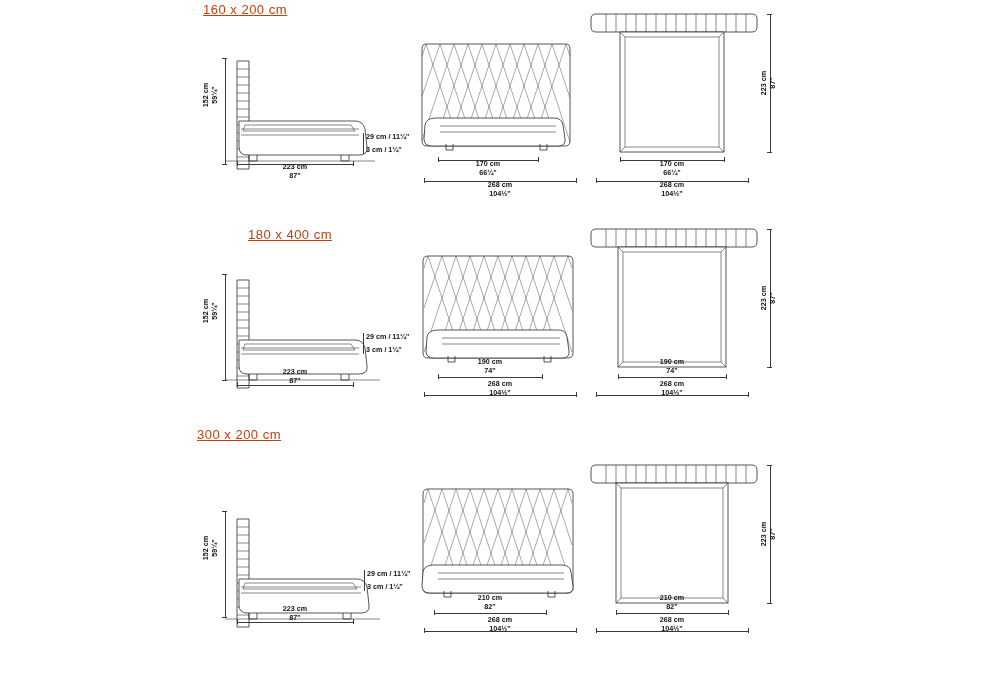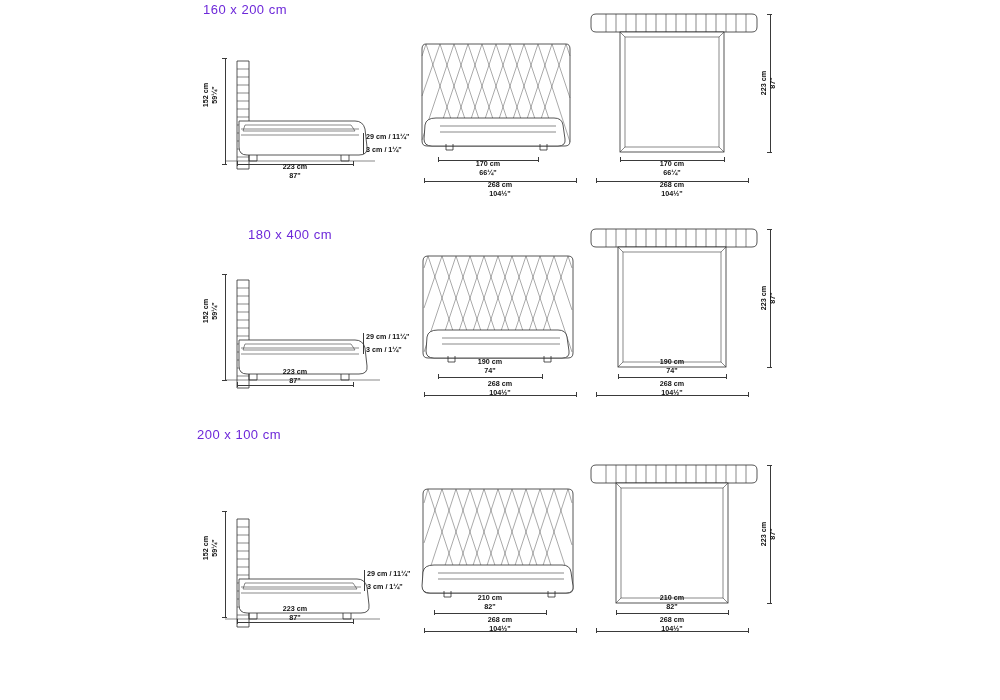--- a/index.html
+++ b/index.html
@@ -13,22 +13,23 @@
   }
   .sheet{position:absolute;left:0;top:0;width:1000px;height:700px;}
 
   .row{position:absolute;left:0;width:1000px;}
 
   .title{
     position:absolute;
     font-size:13px;
     font-weight:400;
     letter-spacing:.5px;
-    color:#6d28d9;
+    color:#c2410c;
     white-space:nowrap;
+    text-decoration:underline;
   }
 
   
   .dim{
     position:absolute;
     font-size:7.2px;
     font-weight:700;
     line-height:8.4px;
     text-align:center;
     color:#111;
@@ -229,21 +230,21 @@
 
   <div class="vline" style="left:770px;top:7px;height:138px;"></div>
   <div class="htick" style="left:767px;top:7px;"></div>
   <div class="htick" style="left:767px;top:145px;"></div>
   <div class="dim vert" style="left:760px;top:106px;width:60px;">223 cm</div>
   <div class="dim vert" style="left:769px;top:106px;width:60px;">87"</div>
 </div>
 
 <div class="row" style="top:415px;height:240px;">
 
-  <div class="title" style="left:197px;top:12px;">200  x 100 cm</div>
+  <div class="title" style="left:197px;top:12px;">300  x 200 cm</div>
 
   <svg style="left:215px;top:90px;width:165px;height:120px;">
     <path class="fillw" d="M22,14 h12 v108 h-12 z"></path>
     <path class="ln-thin" d="M22,22 h12 M22,30 h12 M22,38 h12 M22,46 h12 M22,54 h12 M22,62 h12 M22,70 h12 M22,78 h12 M22,86 h12 M22,94 h12 M22,102 h12 M22,110 h12"></path>
     <path class="fillw" d="M24,74 h118 q8,0 10,8 l2,18 q1,8 -8,8 h-114 q-8,0 -8,-8 v-18 q0,-8 0,-8 z"></path>
     <path class="ln-thin" d="M26,82 h120 M26,88 h120"></path>
     <path class="ln-thin" d="M30,78 h108 l4,6 h-114 z"></path>
     <path class="ln" d="M34,108 v6 h8 v-6"></path>
     <path class="ln" d="M128,108 v6 h8 v-6"></path>
     <path class="ln-thin" d="M10,114 h155"></path>

